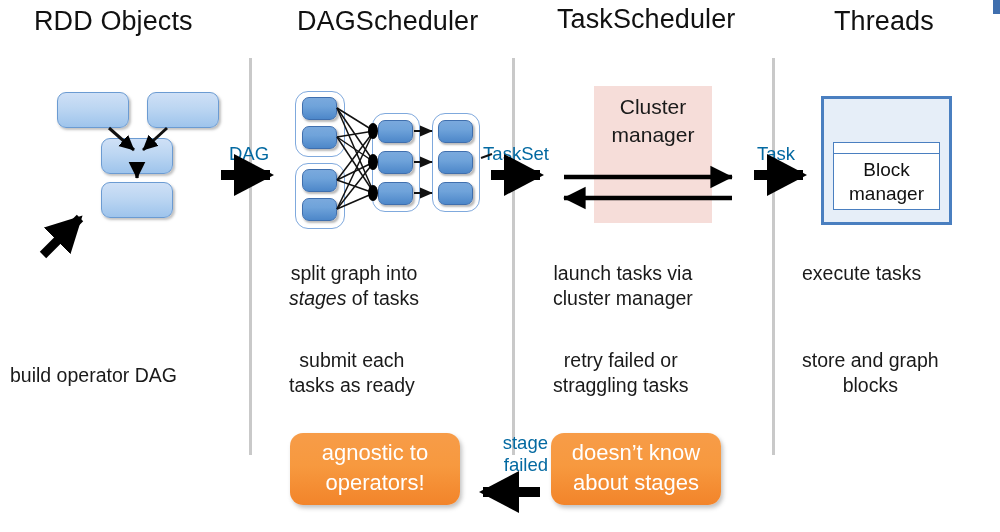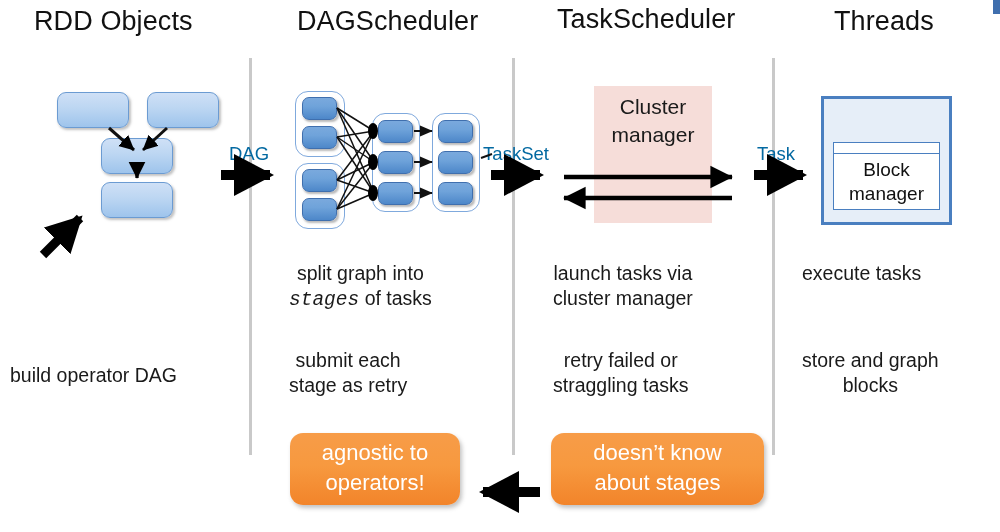--- a/index.html
+++ b/index.html
@@ -32,21 +32,21 @@
 
   
   .body-text{
     position:absolute;
     font-size:19.5px;
     line-height:25px;
     color:#1a1a1a;
     white-space:pre-line;
     text-align:center;
   }
-  .body-text i{ font-style:italic;font-family:Liberation Mono, monospace; }
+  .body-text i{ font-style:italic; }
 
   
   .code{
     position:absolute;
     font-family:"DejaVu Sans Mono", monospace;
     font-size:18.5px;
     line-height:26px;
     color:#111;
     white-space:pre;
   }
@@ -185,39 +185,41 @@
 manager</div>
 
   <div class="worker-outer" style="left:821px; top:96px; width:131px; height:129px;"></div>
   <div class="worker-inner" style="left:833px; top:110px; width:107px; height:35px;margin-top:32px;">Threads</div>
   <div class="worker-inner" style="left:833px; top:153px; width:107px; height:57px; white-space:pre-line;">Block
 manager</div>
 
   <div class="arrow-label" style="left:216px; top:143px; width:66px;">DAG</div>
   <div class="arrow-label" style="left:476px; top:143px; width:80px;">TaskSet</div>
   <div class="arrow-label" style="left:745px; top:143px; width:62px;">Task</div>
+  <div class="arrow-label" style="left:474px; top:432px; width:74px; text-align:right;">stage
+failed</div>
 
 
   <div class="body-text" style="left:10px; top:363px;">build operator DAG</div>
 
   <div class="body-text" style="left:289px; top:261px;"><span>split graph into
 </span><i>stages</i><span> of tasks</span></div>
 
   <div class="body-text" style="left:289px; top:348px;">submit each
-stage as retry</div>
+tasks as ready</div>
 
   <div class="callout" style="left:290px; top:433px; width:170px; height:72px;">agnostic to
 operators!</div>
 
   <div class="body-text" style="left:553px; top:261px;">launch tasks via
 cluster manager</div>
   <div class="body-text" style="left:553px; top:348px;">retry failed or
 straggling tasks</div>
 
-  <div class="callout" style="left:551px; top:433px; width:213px; height:72px;">doesn’t know
+  <div class="callout" style="left:551px; top:433px; width:170px; height:72px;">doesn’t know
 about stages</div>
 
   <div class="body-text" style="left:802px; top:261px;">execute tasks</div>
   <div class="body-text" style="left:802px; top:348px;">store and graph
 blocks</div>
 
   <svg class="overlay" viewBox="0 0 1000 532">
     <defs>
       <marker id="thin" markerWidth="7" markerHeight="7" refX="6" refY="3.1" orient="auto" markerUnits="strokeWidth">
         <path d="M0,0.3 L6.4,3.1 L0,5.9 z" fill="#111"></path>

